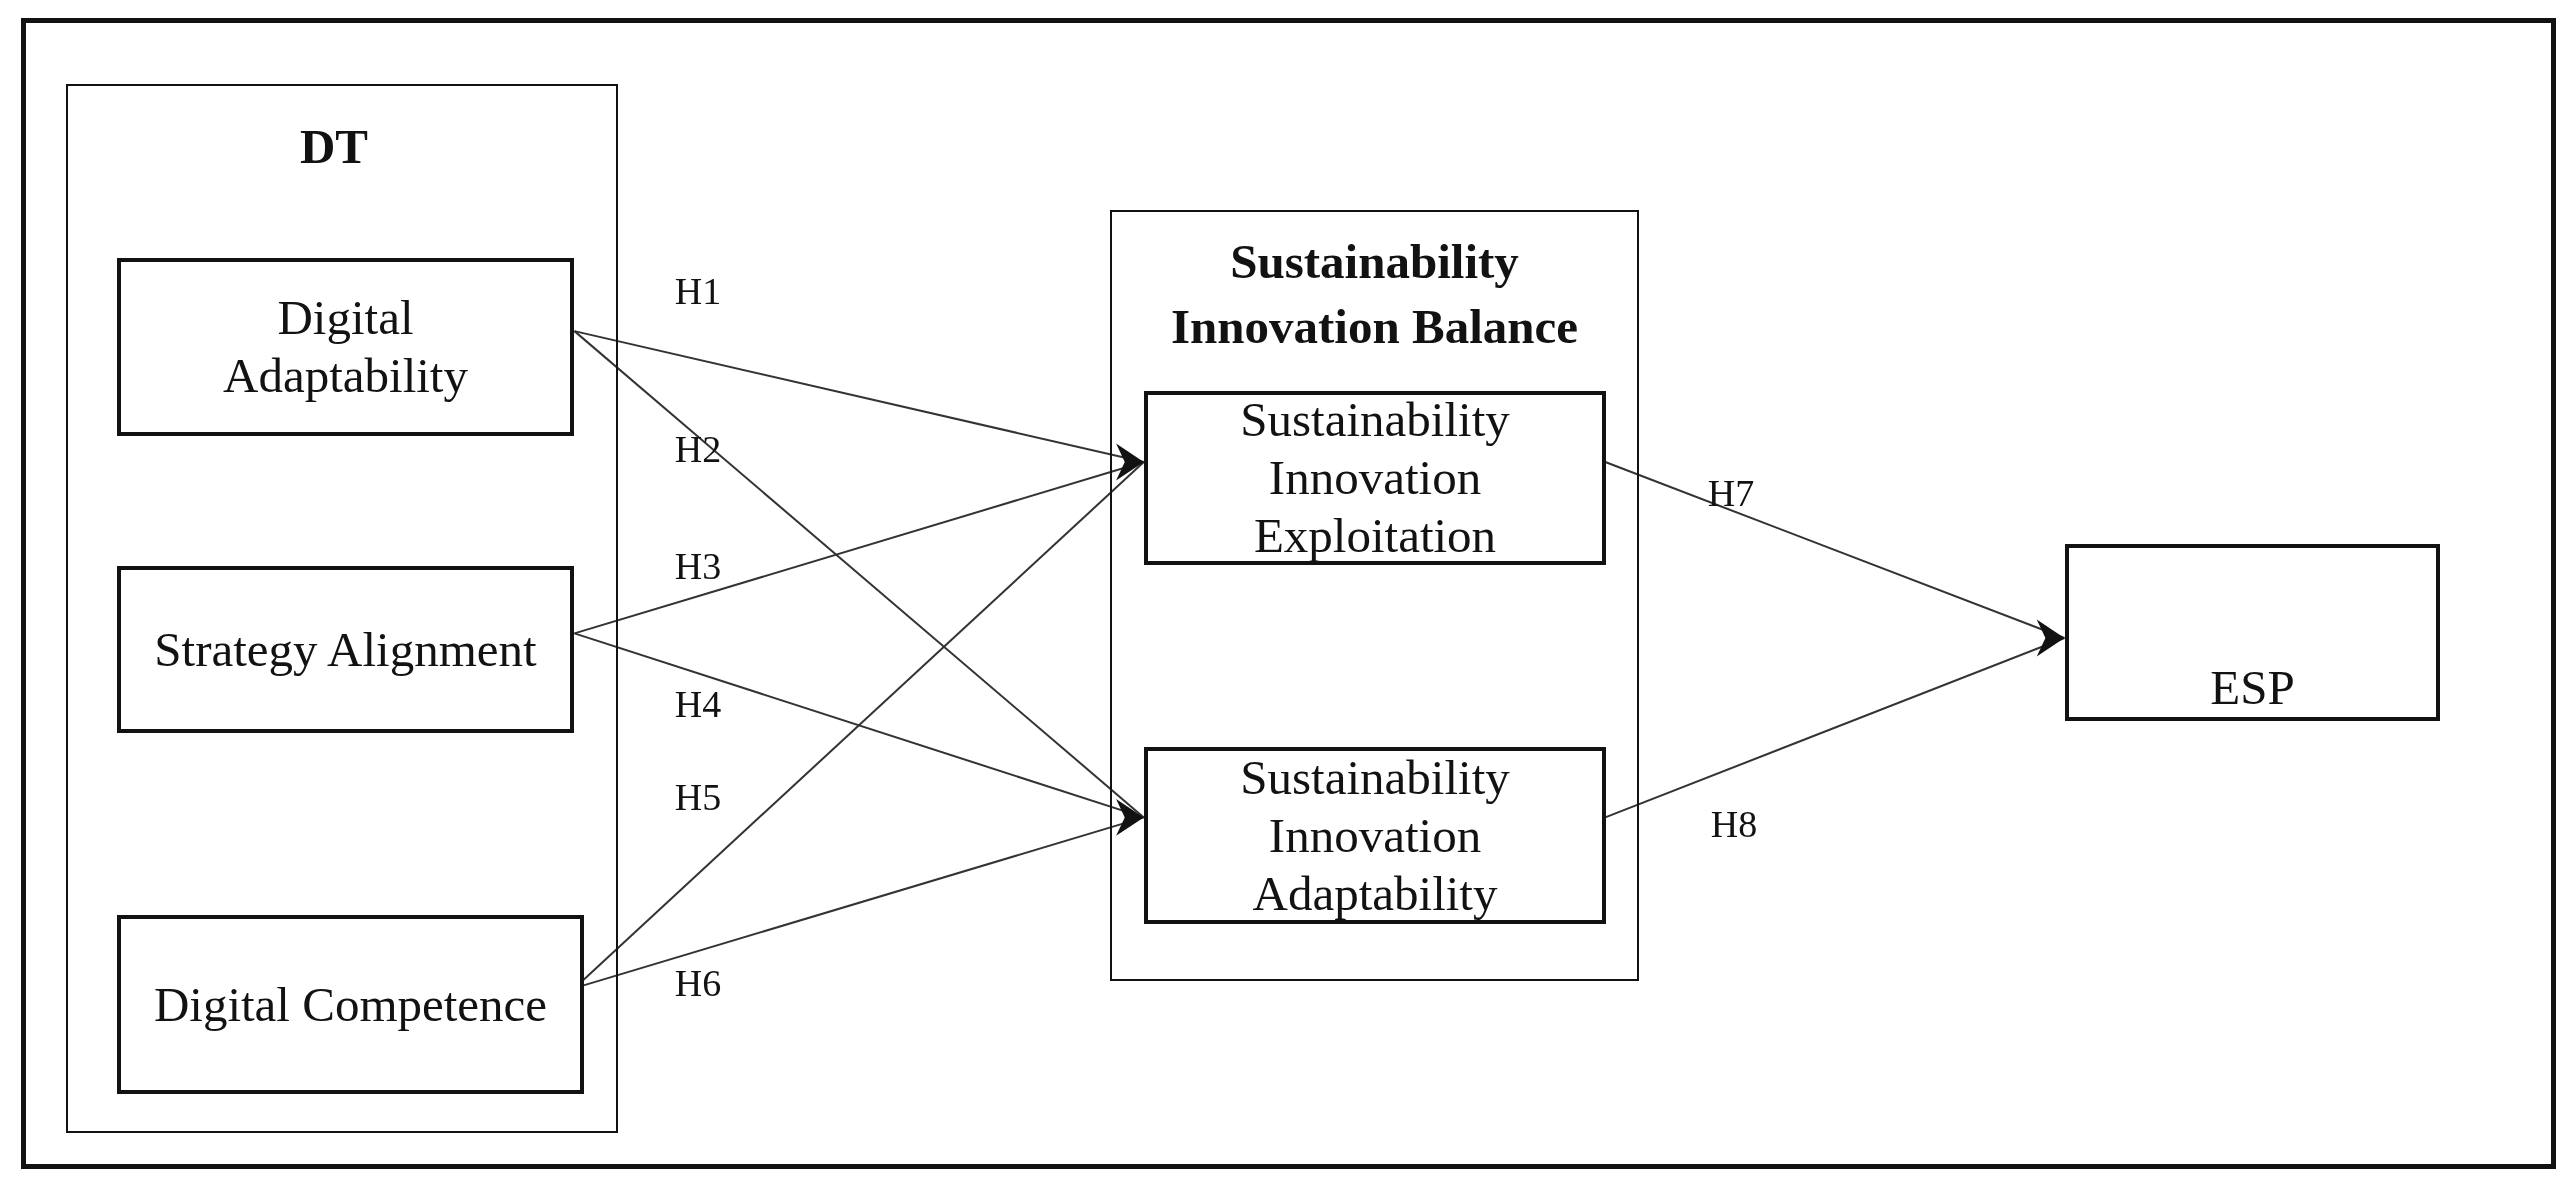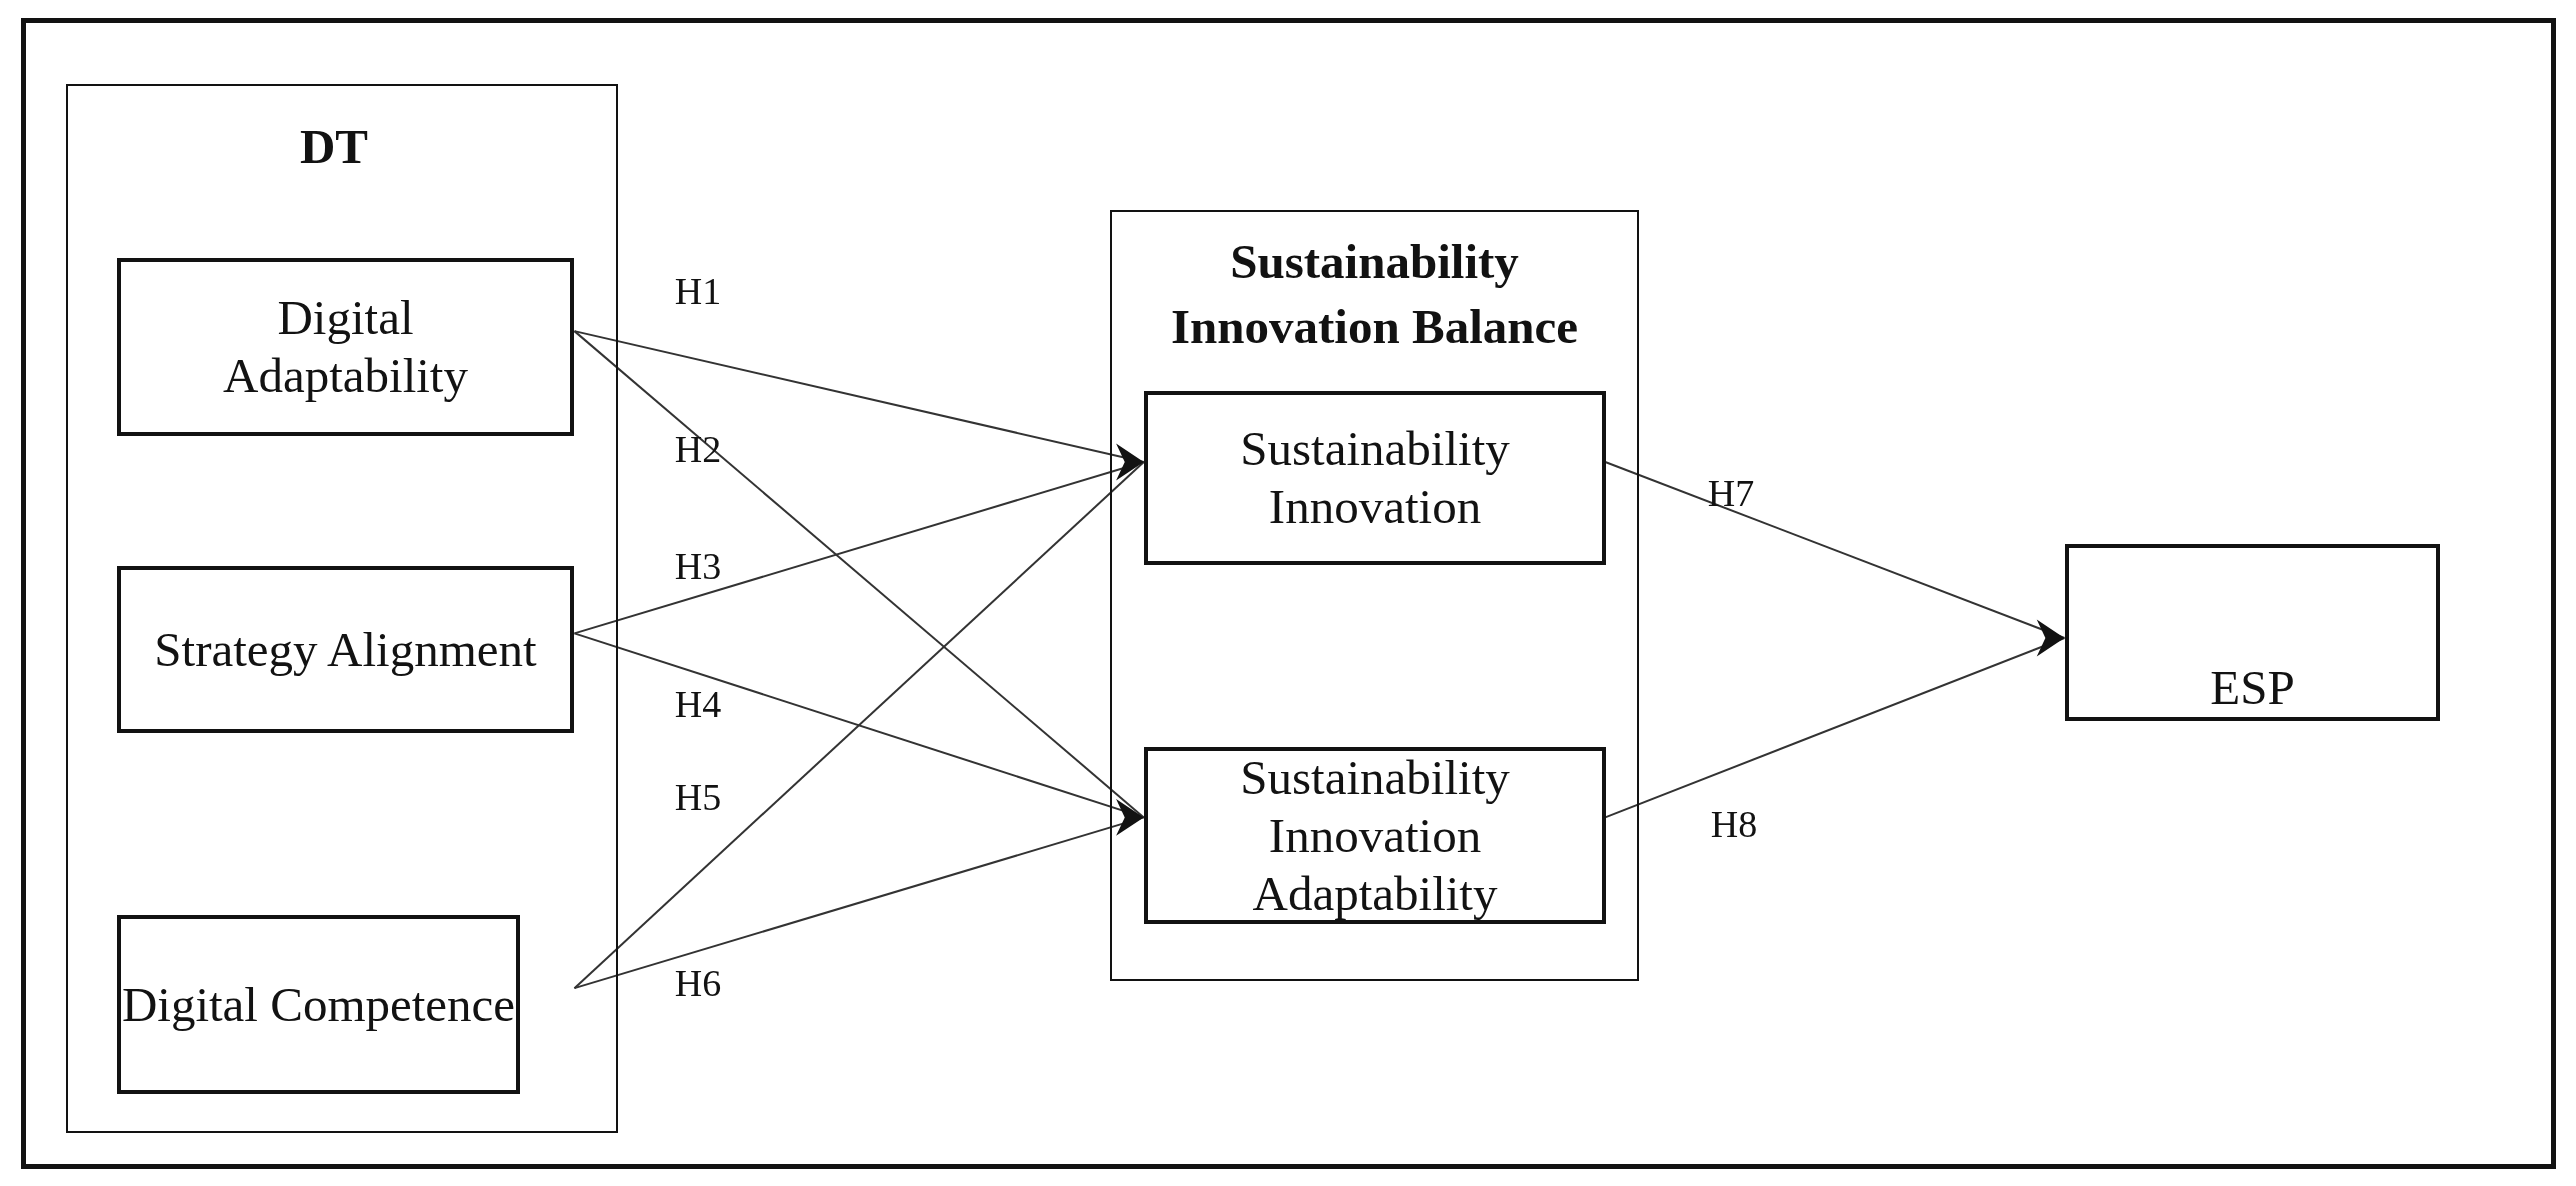--- a/index.html
+++ b/index.html
@@ -19,21 +19,21 @@
   .dt-frame{left:66px;top:84px;width:552px;height:1049px;border:2.9px solid #121212;}
   .sib-frame{left:1110px;top:210px;width:529px;height:771px;border:2.9px solid #121212;}
   .node{
     position:absolute;box-sizing:border-box;
     border:4px solid #121212;background:#ffffff;
     display:flex;flex-direction:column;align-items:center;justify-content:center;
     text-align:center;font-size:49px;line-height:58px;white-space:nowrap;margin-top:16px;
   }
   .node-da{left:117px;top:242px;width:457px;height:178px;}
   .node-sa{left:117px;top:550px;width:457px;height:167px;}
-  .node-dc{left:117px;top:899px;width:403px;height:179px;}
+  .node-dc{left:117px;top:899px;width:467px;height:179px;}
   .node-exploit{left:1144px;top:375px;width:462px;height:174px;}
   .node-explore{left:1144px;top:731px;width:462px;height:177px;}
   .node-esp{left:2065px;top:528px;width:375px;height:177px;justify-content:flex-end;}
   .group-title{
     position:absolute;text-align:center;font-weight:bold;
     font-size:49px;line-height:65px;white-space:nowrap;
   }
   .dt-title{left:66px;top:114px;width:536px;}
   .sib-title{left:1110px;top:229px;width:529px;}
   .hlabel{
@@ -91,20 +91,21 @@
 
   <div class="frame sib-frame"></div>
   <div class="group-title sib-title">
     <div>Sustainability</div>
     <div>Innovation Balance</div>
   </div>
 
   <div class="node node-exploit">
     <span>Sustainability</span>
     <span>Innovation</span>
+    <span>Exploitation</span>
   </div>
 
   <div class="node node-explore">
     <span>Sustainability</span>
     <span>Innovation</span>
     <span>Adaptability</span>
   </div>
 
   <div class="node node-esp">
     <span>ESP</span>

